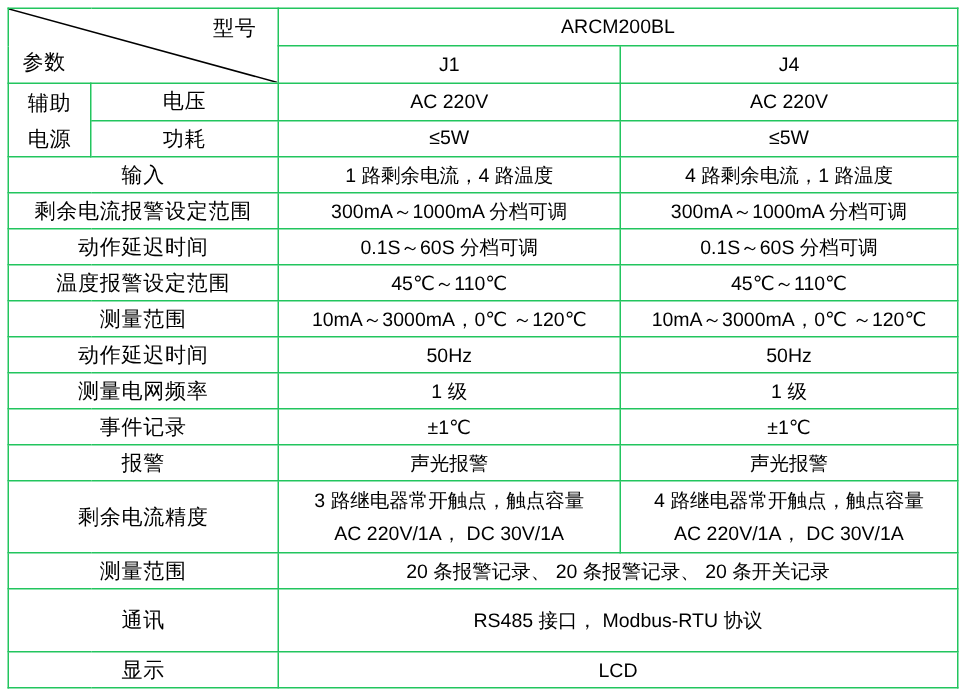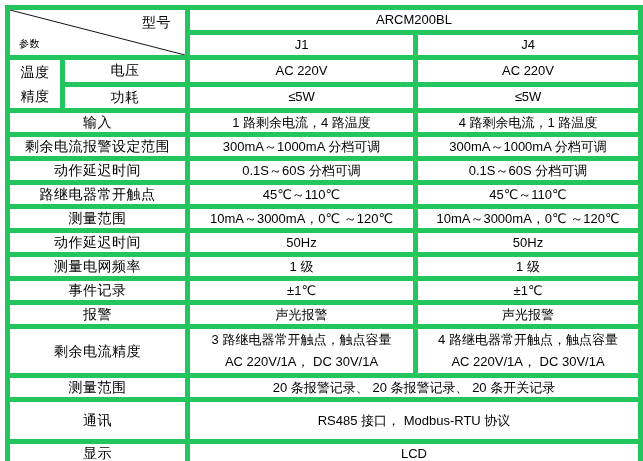--- a/index.html
+++ b/index.html
@@ -7,34 +7,34 @@
     width:643px; height:461px; position:relative; overflow:hidden;
     font-family:"Liberation Sans","DejaVu Sans",sans-serif;
     color:#000;
   }
   table.spec {
     position:absolute; left:5px; top:5px;
     border-collapse:collapse; table-layout:fixed;
     width:633px;
   }
   td {
-    border:5px solid #22c55e;
+    border:1px solid #22c55e;
     text-align:center; vertical-align:middle;
     padding:0; font-size:13px; line-height:1.2;
     white-space:nowrap; overflow:hidden;
   }
   td.lbl { font-size:14px; letter-spacing:0.5px; }
   tr { height:24px; }
   tr.h25 { height:25px; }
   tr.h48 { height:48px; }
   tr.h42 { height:42px; }
   td.diag { position:relative; }
   td.diag svg { position:absolute; left:0; top:0; width:100%; height:100%; display:block; }
   .diag-top { position:absolute; top:4px; right:14px; font-size:14px; letter-spacing:0.5px; }
-  .diag-bottom { position:absolute; bottom:5px; left:9px; font-size:10px; letter-spacing:0.5px; }
+  .diag-bottom { position:absolute; bottom:5px; left:9px; font-size:14px; letter-spacing:0.5px; }
   .wrap2 { display:inline-block; width:2.1em; line-height:24px; font-size:14px; white-space:normal; word-break:break-all; }
   .line { display:block; line-height:22px; }
 </style>
 </head>
 <body>
 
 <table class="spec">
   <colgroup>
     <col style="width:55px">
       <col style="width:125px">
@@ -54,21 +54,21 @@
     <td colspan="2">ARCM200BL</td>
   </tr>
 
   <tr class="h25">
     <td>J1</td>
     <td>J4</td>
   </tr>
 
   <tr>
     <td rowspan="2" class="lbl">
-      <span class="wrap2">温度精度</span>
+      <span class="wrap2">辅助电源</span>
     </td>
     <td class="lbl">电压</td>
     <td>AC 220V</td>
     <td>AC 220V</td>
   </tr>
   <tr>
     <td class="lbl">功耗</td>
     <td>≤5W</td>
     <td>≤5W</td>
   </tr>
@@ -82,21 +82,21 @@
     <td colspan="2" class="lbl">剩余电流报警设定范围</td>
     <td>300mA～1000mA 分档可调</td>
     <td>300mA～1000mA 分档可调</td>
   </tr>
   <tr>
     <td colspan="2" class="lbl">动作延迟时间</td>
     <td>0.1S～60S 分档可调</td>
     <td>0.1S～60S 分档可调</td>
   </tr>
   <tr>
-    <td colspan="2" class="lbl">路继电器常开触点</td>
+    <td colspan="2" class="lbl">温度报警设定范围</td>
     <td>45℃～110℃</td>
     <td>45℃～110℃</td>
   </tr>
   <tr>
     <td colspan="2" class="lbl">测量范围</td>
     <td>10mA～3000mA，0℃ ～120℃</td>
     <td>10mA～3000mA，0℃ ～120℃</td>
   </tr>
   <tr>
     <td colspan="2" class="lbl">动作延迟时间</td>

